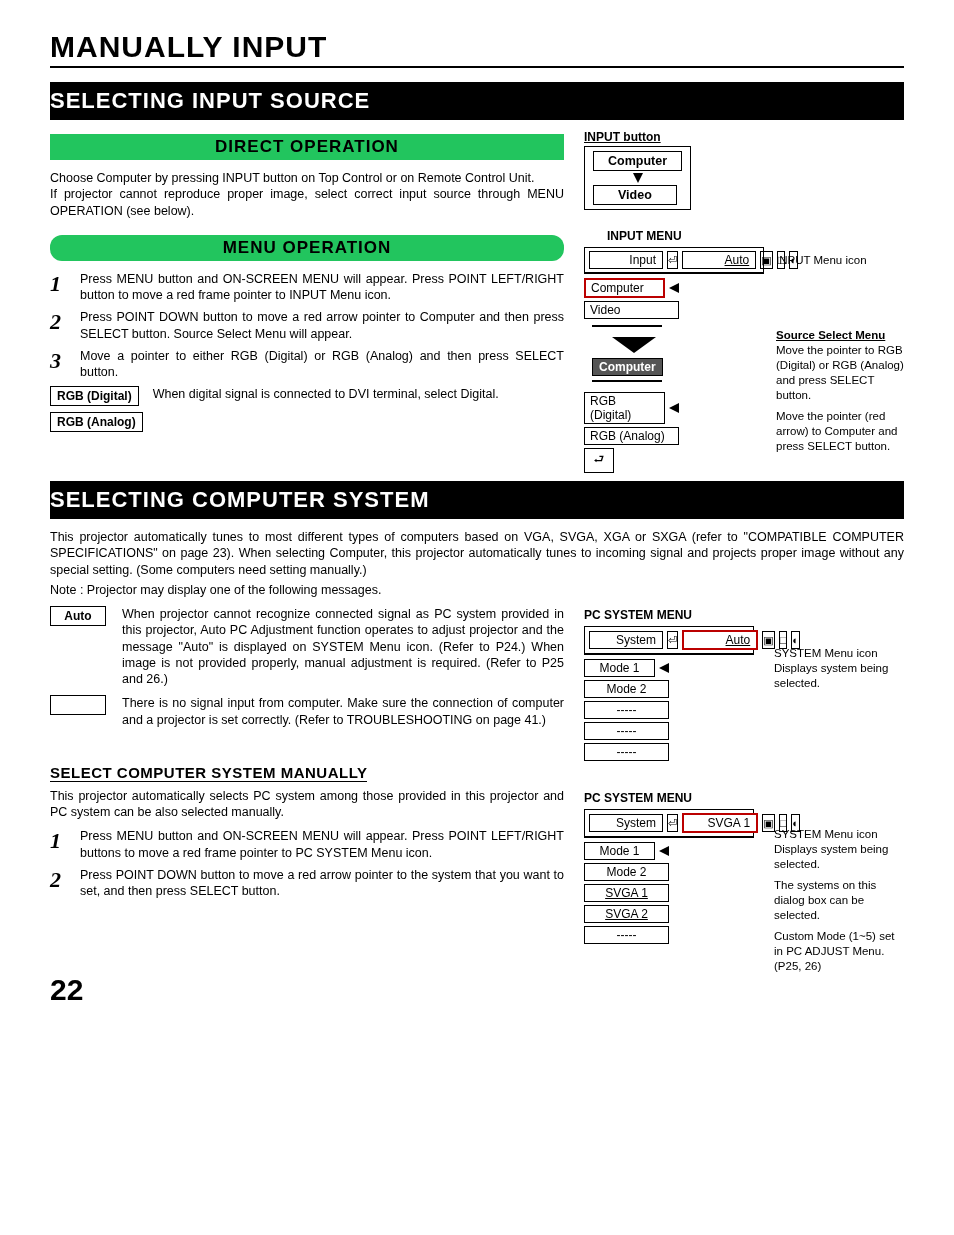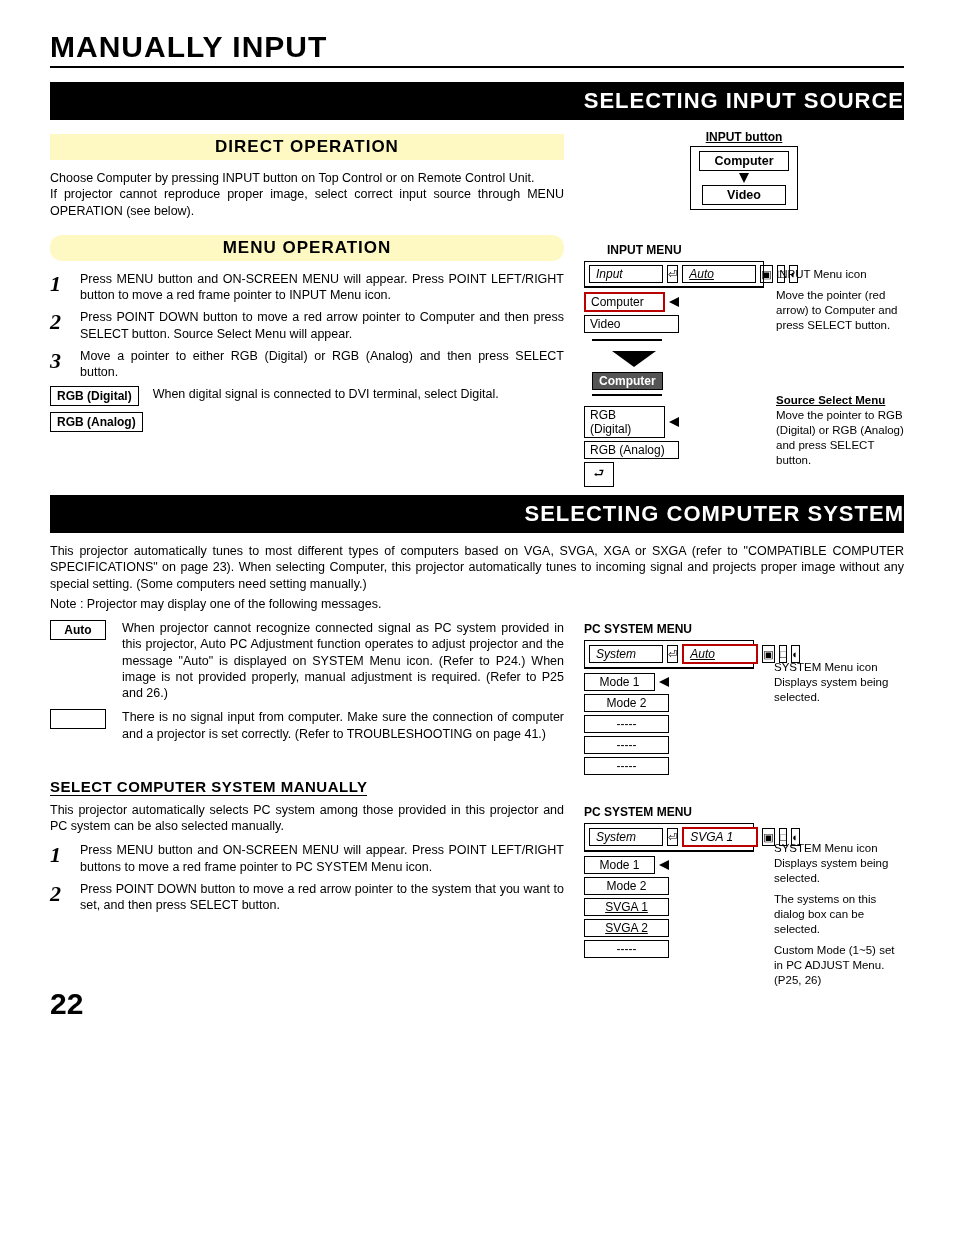--- a/index.html
+++ b/index.html
@@ -14,32 +14,32 @@
     font-size: 30px;
     font-weight: bold;
     letter-spacing: 1px;
     border-bottom: 2px solid #000;
     padding-bottom: 2px;
     margin-bottom: 14px;
   }
   .black-banner {
     background: #000;
     color: #fff;
-    text-align: right;
+    text-align: left;
     font-size: 22px;
     font-weight: bold;
     letter-spacing: 1px;
     padding: 6px 0;
     margin-bottom: 10px;
   }
   .two-col { display: flex; gap: 20px; }
   .left-col { flex: 1; }
   .right-col { width: 320px; }
   .gray-heading {
-    background: #fef9c3;
+    background: #22c55e;
     text-align: center;
     font-weight: bold;
     font-size: 17px;
     letter-spacing: 1px;
     padding: 3px 0;
     margin: 4px 0 10px 0;
   }
   .body-text { font-size: 12.5px; line-height: 1.3; text-align: justify; }
   .step { display: flex; align-items: flex-start; gap: 10px; margin: 6px 0; }
   .step-num { font-family: Georgia, serif; font-style: italic; font-weight: bold; font-size: 22px; min-width: 20px; }
@@ -59,41 +59,41 @@
     border-bottom: 1px solid #000;
     letter-spacing: 0.5px;
     display:inline-block;
     margin: 28px 0 6px 0;
   }
   .page-num {
     font-size: 30px;
     font-weight: bold;
   }
   
-  .input-btn-diagram { text-align: center; font-size: 12px; }
+  .input-btn-diagram { text-align: left; font-size: 12px; }
   .input-btn-diagram .label { font-weight: bold; text-decoration: underline; }
   .diag-cell {
     border: 1px solid #000; padding: 2px 18px; display: inline-block; font-weight: bold;
     font-size: 12.5px; background:#fff;
   }
   .arrow-down {
     width: 0; height: 0; margin: 2px auto;
     border-left: 5px solid transparent;
     border-right: 5px solid transparent;
     border-top: 10px solid #000;
   }
   .menu-panel { border: 1px solid #000; background:#fff; font-size: 12px; }
   .menu-bar {
     display: flex; align-items: center; gap: 4px; padding: 3px 4px;
     border-bottom: 1px solid #000; background:#fff;
   }
   .menu-bar .cell {
     border: 1px solid #000; padding: 1px 6px; font-size: 12px; background:#fff;
   }
-  .menu-bar .cellw { min-width: 60px; text-align:left;font-style:italic; }
+  .menu-bar .cellw { min-width: 60px; text-align:right; }
   .menu-bar .icon {
     border: 1px solid #000; width:18px; height:16px; display:flex;
     align-items:center; justify-content:center; font-size:11px;
   }
   .menu-list { display:flex; flex-direction:column; gap:3px; width:95px;}
   .menu-item { border:1px solid #000; padding:1px 5px; font-size:12px; background:#fff;}
   .arrow-left {
     width:0;height:0;display:inline-block;vertical-align:middle;
     border-top:5px solid transparent;border-bottom:5px solid transparent;border-right:10px solid #000;
     margin-left:4px;
@@ -150,21 +150,21 @@
   <div class="right-col">
     <div class="input-btn-diagram">
       <div class="label">INPUT button</div>
       <div style="border:1px solid #000; padding:4px 8px; display:inline-block; margin-top:2px;">
         <span class="diag-cell" style="padding:2px 14px;">Computer</span>
         <div class="arrow-down"></div>
         <span class="diag-cell" style="padding:2px 24px;">Video</span>
       </div>
     </div>
 
-    <div class="small-label" style="margin-top:33px;padding-left:23px;">INPUT MENU</div>
+    <div class="small-label" style="margin-top:19px;padding-left:23px;">INPUT MENU</div>
     <div style="display:flex; align-items:flex-start;">
       <div style="width:180px;">
         <div class="menu-panel">
           <div class="menu-bar">
             <span class="cell cellw">Input</span>
             <span class="icon">⏎</span>
             <span class="cell cellw" style="text-decoration:underline;">Auto</span>
             <span class="icon">▣</span>
             <span class="icon">□</span>
             <span class="icon">◐</span>
@@ -187,25 +187,25 @@
           <div style="display:flex;align-items:center;">
             <span class="menu-item" style="flex:1;">RGB (Digital)</span>
             <span class="arrow-left"></span>
           </div>
           <span class="menu-item">RGB (Analog)</span>
           <span class="menu-item" style="width:18px;text-align:center;">⮐</span>
         </div>
       </div>
       <div class="note-col">
         <div style="margin-top:6px;">INPUT Menu icon</div>
-        <div style="margin-top:6px;">Move the pointer (red arrow) to Computer and press SELECT button.</div>
         <div style="margin-top:60px;">
           <span class="underline">Source Select Menu</span>
           <div>Move the pointer to RGB (Digital) or RGB (Analog) and press SELECT button.</div>
         </div>
+        <div style="margin-top:6px;">Move the pointer (red arrow) to Computer and press SELECT button.</div>
       </div>
     </div>
   </div>
 </div>
 
 <div class="black-banner" style="margin-top:8px;">SELECTING COMPUTER SYSTEM</div>
 
 <div class="body-text">This projector automatically tunes to most different types of computers based on VGA, SVGA, XGA or SXGA (refer to "COMPATIBLE COMPUTER SPECIFICATIONS" on page 23).  When selecting Computer, this projector automatically tunes to incoming signal and projects proper image without any special setting.  (Some computers need setting manually.)</div>
 <div class="body-text" style="margin-top:4px;">Note : Projector may display one of the following messages.</div>
 

